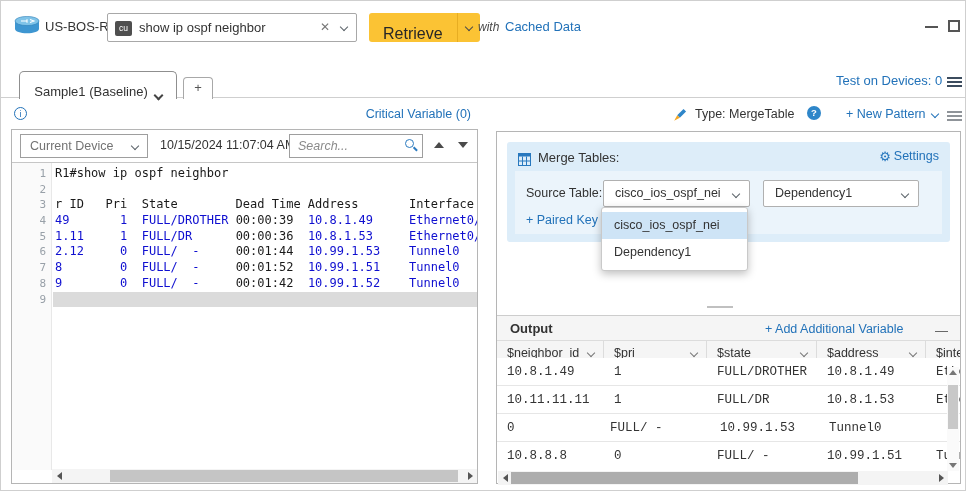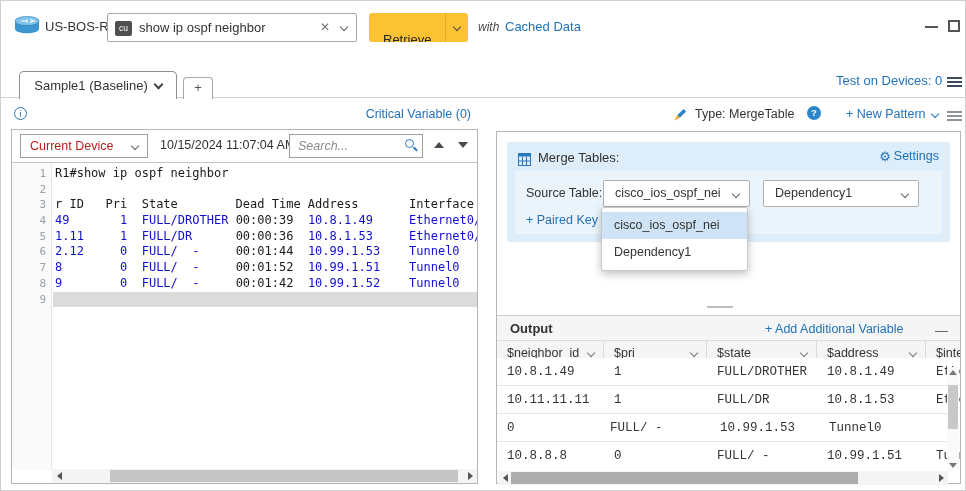--- a/index.html
+++ b/index.html
@@ -25,42 +25,42 @@
   
   #topbar { position:absolute; left:0; top:0; width:100%; height:46px; background:#fff; }
   #router-icon { position:absolute; left:13px; top:15px; }
   #device-name { position:absolute; left:44px; top:18px; font-size:13px; color:#333; }
   #command-combo { position:absolute; left:106px; top:12px; width:250px; height:29px; border:1px solid #a8a8a8; border-radius:2px; background:#fff; }
   #cu-badge { position:absolute; left:7px; top:7px; width:17px; height:15px; background:#4f4f4f; color:#fff; border-radius:2px; font-size:8.5px; text-align:center; line-height:15px; }
   #command-value { position:absolute; left:31px; top:6px; font-size:13px; color:#333; white-space:nowrap; }
   #cmd-clear { position:absolute; right:26px; top:6px; font-size:12px; color:#777; cursor:pointer; }
   #cmd-chev { position:absolute; right:9px; top:10px; }
   #retrieve-btn { position:absolute; left:368px; top:12px; height:29px; display:flex; border-radius:3px; overflow:hidden; background:#FBC334; }
-  #retrieve-main { padding:12px 14px; font-size:13px; color:#272727; line-height:29px; }
+  #retrieve-main { padding:6px 14px; font-size:16px; color:#272727; line-height:29px; }
   #retrieve-divider { width:1px; background:#e7ad22; }
   #retrieve-caret { width:22px; display:flex; align-items:center; justify-content:center; }
   #retrieve-caret .chev { border-color:#4a4a4a; margin-top:-2px; }
   #with-label { position:absolute; left:477px; top:19px; font-size:12px; font-style:italic; color:#4a4a4a; }
   #cached-data { position:absolute; left:504px; top:18px; font-size:13px; }
   #win-min { position:absolute; left:924px; top:25px; width:13px; height:2px; background:#555; }
   #win-max { position:absolute; left:947px; top:19px; width:12px; height:12px; border:2px solid #555; background:#fff; }
 
   
   #wizard { position:absolute; left:0; top:46px; width:100%; height:18px; }
   #step1 { position:absolute; left:12px; top:0; width:462px; height:18px; background:#C3D9F1;
            clip-path:polygon(0 0, calc(100% - 14px) 0, 100% 50%, calc(100% - 14px) 100%, 0 100%); }
   #step2 { position:absolute; left:474px; top:0; width:478px; height:18px; background:#E4E4E4;
            clip-path:polygon(0 0, 14px 50%, 0 100%, 100% 100%, 100% 0); }
   .step-label { position:absolute; top:2px; font-size:12.5px; font-weight:600; color:#16273F; white-space:nowrap; }
   #step1 .step-label { left:206px; }
   #step2 .step-label { left:149px; }
 
   
   #tabrow { position:absolute; left:0; top:64px; width:100%; height:33px; background:#fff; border-bottom:1px solid #cfcfcf; }
-  #sample-tab { position:absolute; left:18px; top:6px; width:158px; height:28px; background:#fff; border:1px solid #8f8f8f; border-bottom:none; border-radius:5px 5px 0 0; display:flex; align-items:center; justify-content:center; gap:7px; font-size:13px; color:#333; z-index:2; }
+  #sample-tab { position:absolute; left:18px; top:6px; width:158px; height:28px; background:#fff; border:1px solid #8f8f8f; border-bottom:none; border-radius:5px 5px 0 0; display:flex; align-items:flex-end; justify-content:center; gap:7px; font-size:13px; color:#333; z-index:2; }
   #sample-tab .chev { width:7px; height:7px; border-width:2px; border-color:#444; margin-top:-3px; }
   #plus-tab { position:absolute; left:182px; top:12px; width:30px; height:22px; background:#fff; border:1px solid #a8a8a8; border-bottom:none; border-radius:4px 4px 0 0; text-align:center; font-size:13px; color:#555; line-height:20px; z-index:2; }
   #test-devices { position:absolute; left:835px; top:8px; font-size:13px; }
   #hamburger-top { position:absolute; left:946px; top:10px; }
 
   
   #subheader { position:absolute; left:0; top:97px; width:100%; height:31px; background:#fff; }
   #info-icon { position:absolute; left:13px; top:9px; width:13px; height:13px; border:1px solid #2272B9; border-radius:50%; color:#2272B9; font-size:9px; text-align:center; line-height:12px; }
   #critical-variable { position:absolute; right:494px; top:9px; font-size:12.5px; }
   #mt-combo { position:absolute; left:498px; top:6px; width:170px; height:24px; border:1px solid #b0b0b0; border-radius:2px; background:#fff; }
@@ -70,21 +70,21 @@
   #pencil-icon { position:absolute; left:672px; top:10px; }
   #type-label { position:absolute; left:694px; top:9px; font-size:12.5px; color:#333; }
   #help-icon { position:absolute; left:806px; top:8px; width:14px; height:14px; border-radius:50%; background:#2E86C9; color:#fff; font-size:9.5px; font-weight:bold; text-align:center; line-height:14px; }
   #new-pattern { position:absolute; left:845px; top:9px; font-size:12.5px; }
   #new-pattern .chev { margin-left:6px; margin-bottom:1px; }
   #hamburger-right { position:absolute; left:946px; top:11px; }
 
   
   #left-panel { position:absolute; left:10px; top:128px; width:467px; height:355px; border:1px solid #b5b5b5; background:#fff; }
   #lp-toolbar { position:absolute; left:0; top:0; width:100%; height:33px; border-bottom:1px solid #c6c6c6; background:#fff; }
-  #device-select { position:absolute; left:8px; top:4px; width:128px; height:24px; border:1px solid #9e9e9e; background:#fff; font-size:12.5px; color:#b91c1c; line-height:22px; padding-left:9px; }
+  #device-select { position:absolute; left:8px; top:4px; width:128px; height:24px; border:1px solid #9e9e9e; background:#fff; font-size:12.5px; color:#737373; line-height:22px; padding-left:9px; }
   #device-select .chev { position:absolute; right:9px; top:8px; }
   #lp-timestamp { position:absolute; left:148px; top:8px; font-size:12.5px; color:#333; }
   #search-box { position:absolute; left:277px; top:4px; width:134px; height:24px; border:1px solid #9e9e9e; background:#fff; }
   #search-input { position:absolute; left:0; top:0; width:106px; height:22px; border:none; outline:none; padding-left:8px; font-size:12.5px; font-family:"Liberation Sans",sans-serif; }
   #search-input::placeholder { font-style:italic; color:#8a8a8a; }
   #search-icon { position:absolute; right:8px; top:4px; width:9px; height:9px; border:1.6px solid #2B7BC0; border-radius:50%; }
   #search-icon::after { content:""; position:absolute; left:7px; top:8px; width:5px; height:1.6px; background:#2B7BC0; transform:rotate(45deg); }
   #find-up { position:absolute; left:422px; top:12px; }
   #find-down { position:absolute; left:446px; top:12px; }
 

